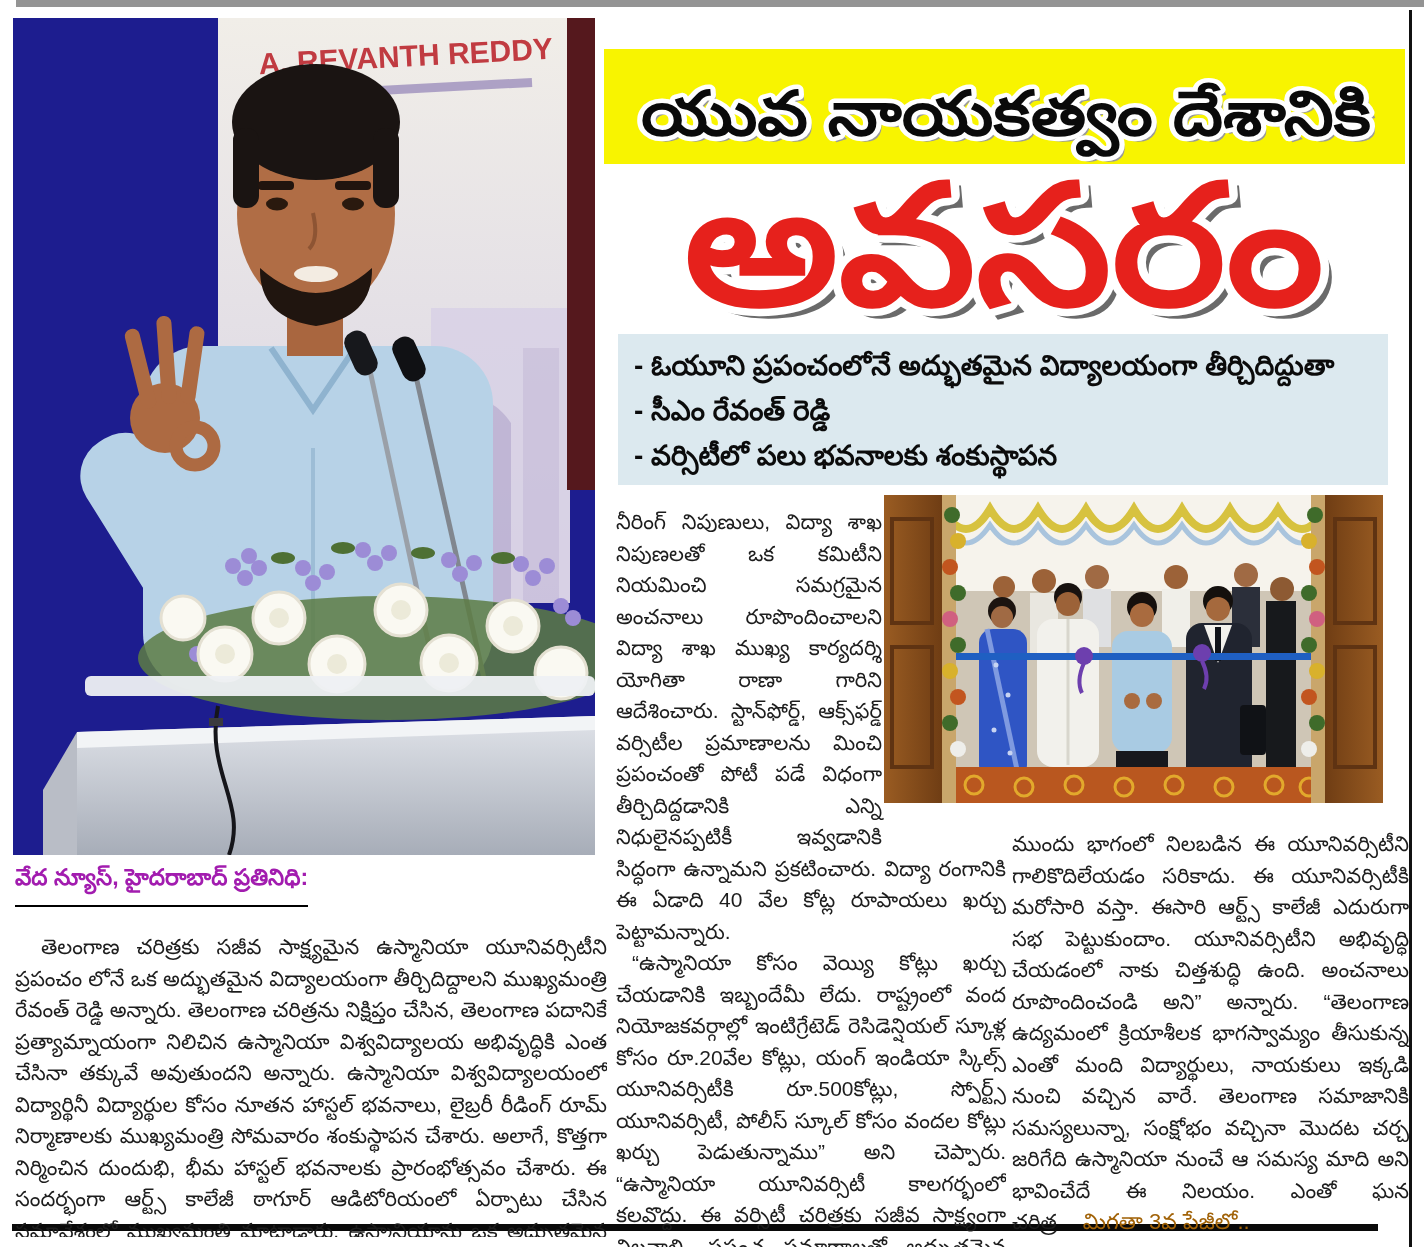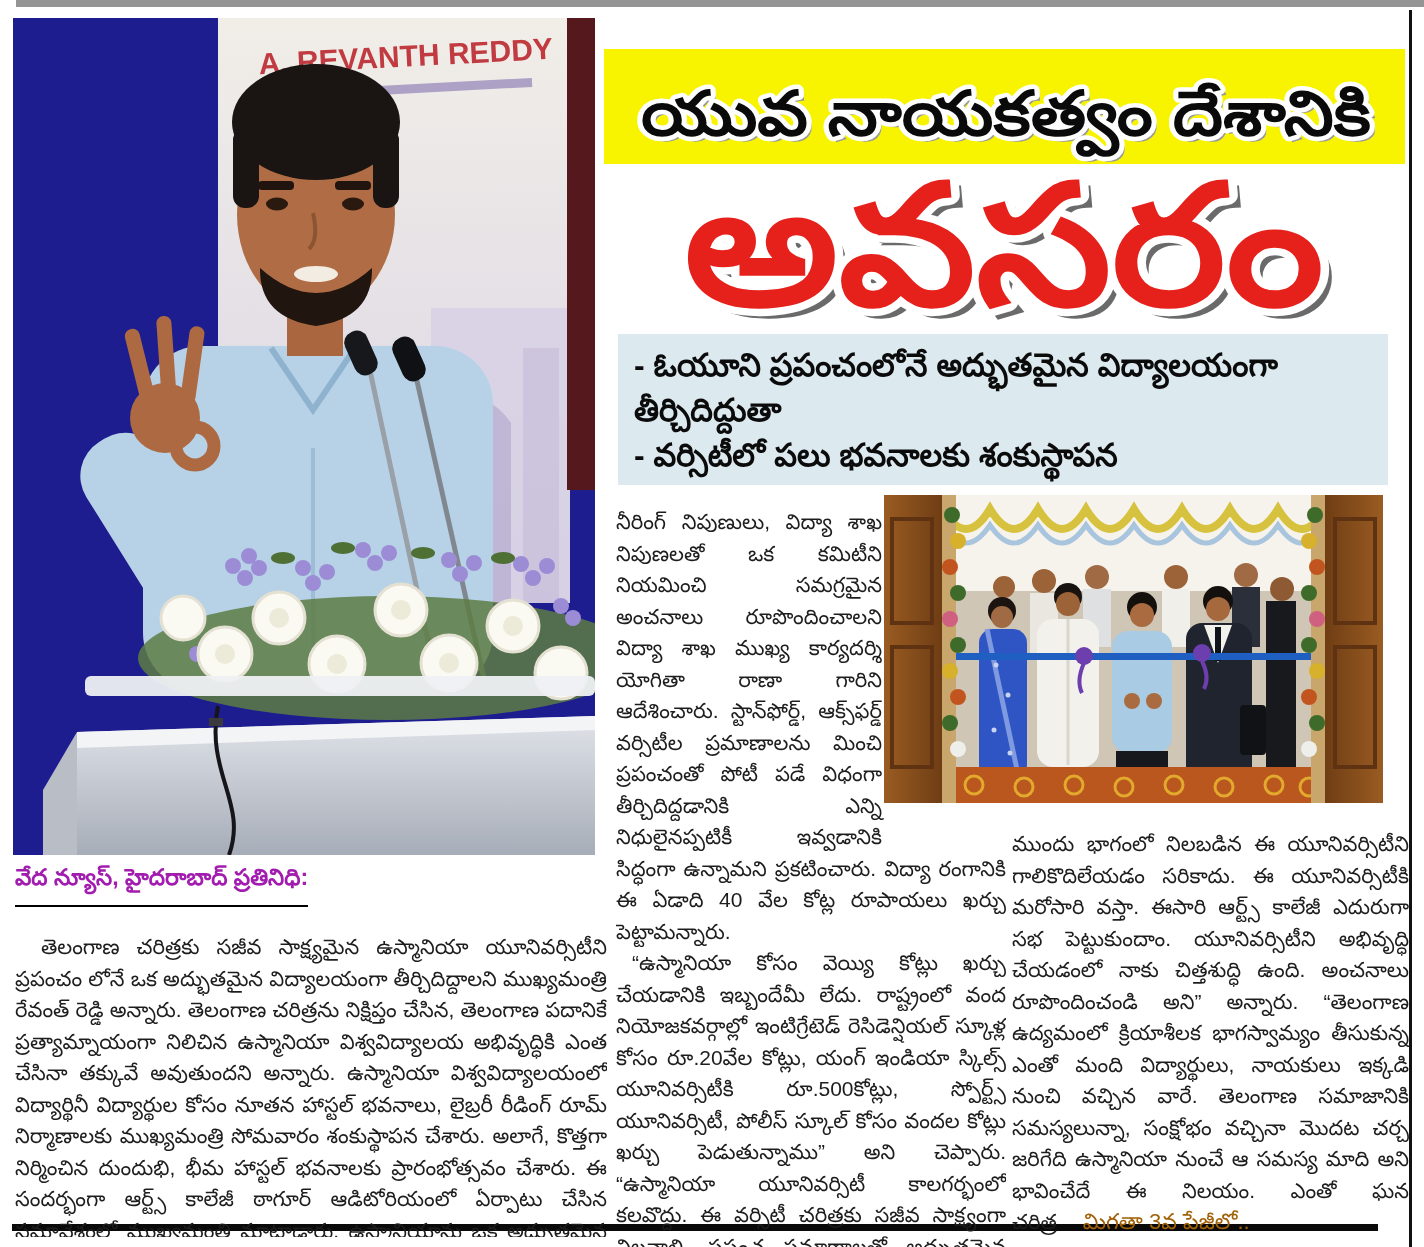--- a/index.html
+++ b/index.html
@@ -11,21 +11,21 @@
   .bottomrule{left:12px;top:1224px;width:1366px;height:7px;background:#0a0a0a;}
 
   .photo1{left:13px;top:18px;width:582px;height:837px;}
   .photo2{left:884px;top:495px;width:499px;height:308px;}
 
   .kicker{left:604px;top:49px;width:801px;height:115px;background:#f8f400;}
   .headline{left:604px;top:146px;width:801px;height:192px;}
 
   .highlights{left:618px;top:334px;width:770px;height:151px;background:#dce9ef;
               box-sizing:border-box;padding:9px 16px;}
-  .highlights .hl{font-size:32px;font-weight:700;line-height:45px;color:#0b0b0b;}
+  .highlights .hl{font-size:28px;font-weight:700;line-height:45px;color:#0b0b0b;}
 
   .byline{left:15px;top:864px;font-size:23px;font-weight:700;color:#a21caf;
           border-bottom:2px solid #000;padding-bottom:9px;}
 
   .body-text{font-size:21px;line-height:31.5px;text-align:justify;color:#1d1d1d;margin-top:10px;}
   .col-left{left:15px;top:921px;width:592px;height:306px;overflow:hidden;}
   .col-left p{margin:0;text-indent:26px;}
   .col-mid{left:616px;top:496px;width:390px;height:747px;overflow:hidden;}
   .col-mid .spacer{float:right;width:124px;height:320px;}
   .col-mid p{margin:0;}
@@ -175,20 +175,21 @@
 
   <div class="abs headline">
     <svg viewBox="0 0 801 192" width="801" height="192">
       <text x="400" y="158" font-size="168" text-anchor="middle" textLength="640" lengthAdjust="spacingAndGlyphs" fill="#6a6a6a" stroke="#6a6a6a" stroke-width="4" transform="translate(9,8)">అవసరం</text>
       <text x="400" y="158" font-size="168" text-anchor="middle" textLength="640" lengthAdjust="spacingAndGlyphs" fill="#e6211c" stroke="#ffffff" stroke-width="15" paint-order="stroke" stroke-linejoin="round">అవసరం</text>
     </svg>
   </div>
 
   <div class="abs highlights">
     <div class="hl">- ఓయూని ప్రపంచంలోనే అద్భుతమైన విద్యాలయంగా తీర్చిదిద్దుతా</div>
+    <div class="hl">- సీఎం రేవంత్ రెడ్డి</div>
     <div class="hl">- వర్సిటీలో పలు భవనాలకు శంకుస్థాపన</div>
   </div>
 
   <div class="abs photo2">
     <svg viewBox="0 0 499 308" width="499" height="308">
       <defs>
         <linearGradient id="gdoor" x1="0" y1="0" x2="1" y2="0">
           <stop offset="0" stop-color="#9a5c22"></stop>
             <stop offset="1" stop-color="#6f3d14"></stop>
         </linearGradient>

